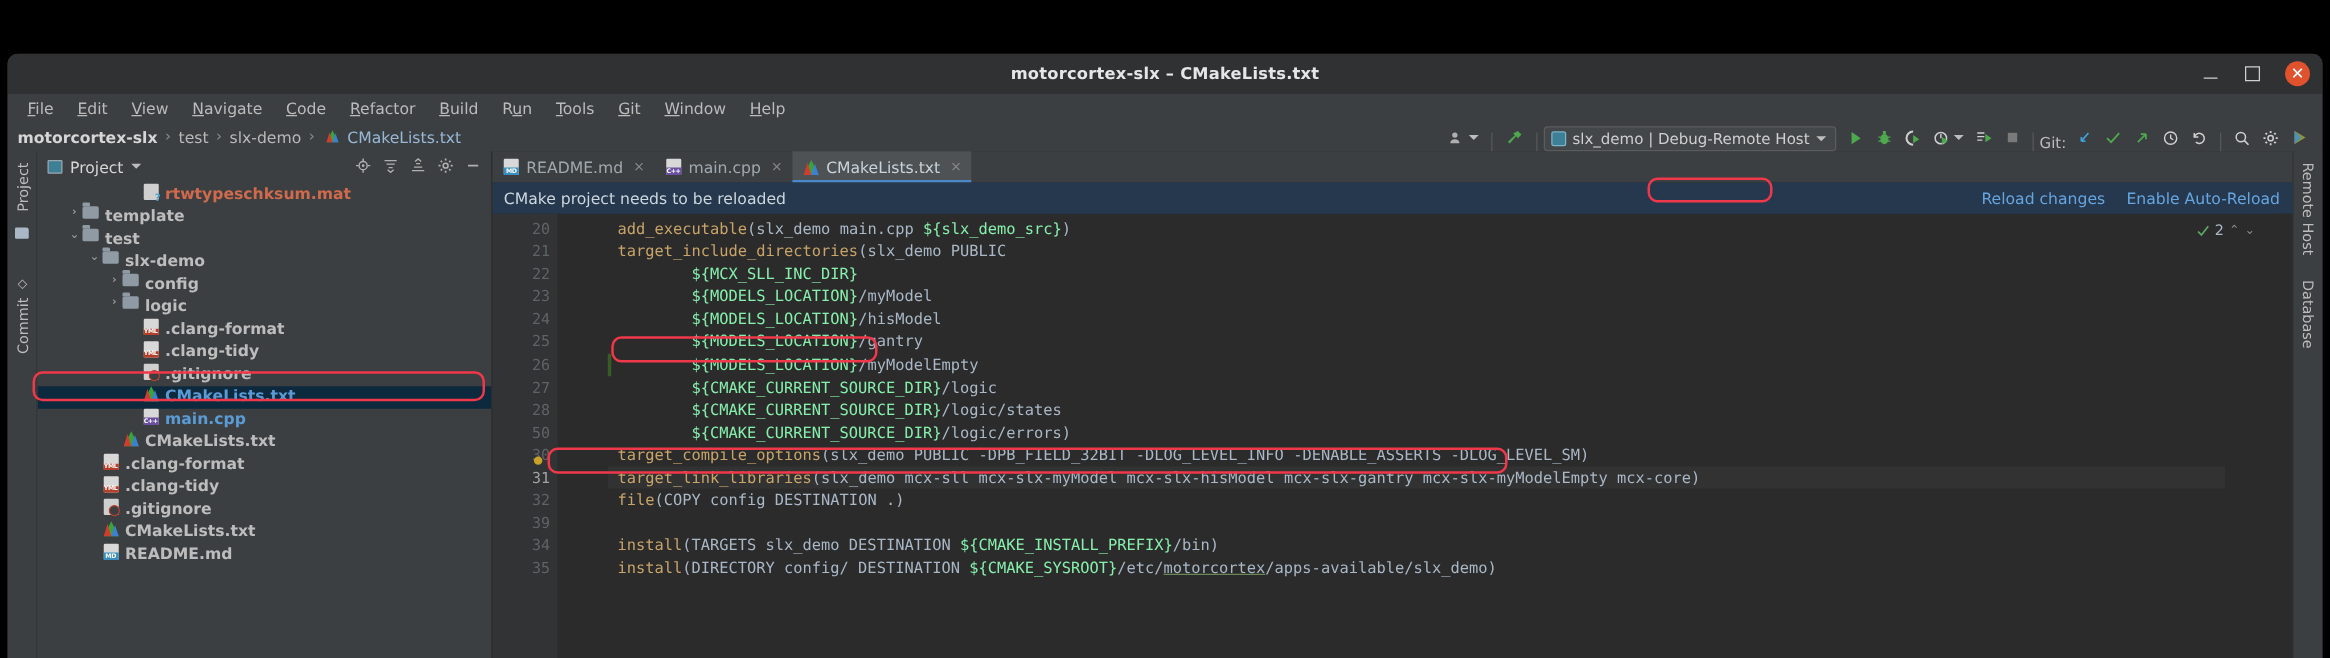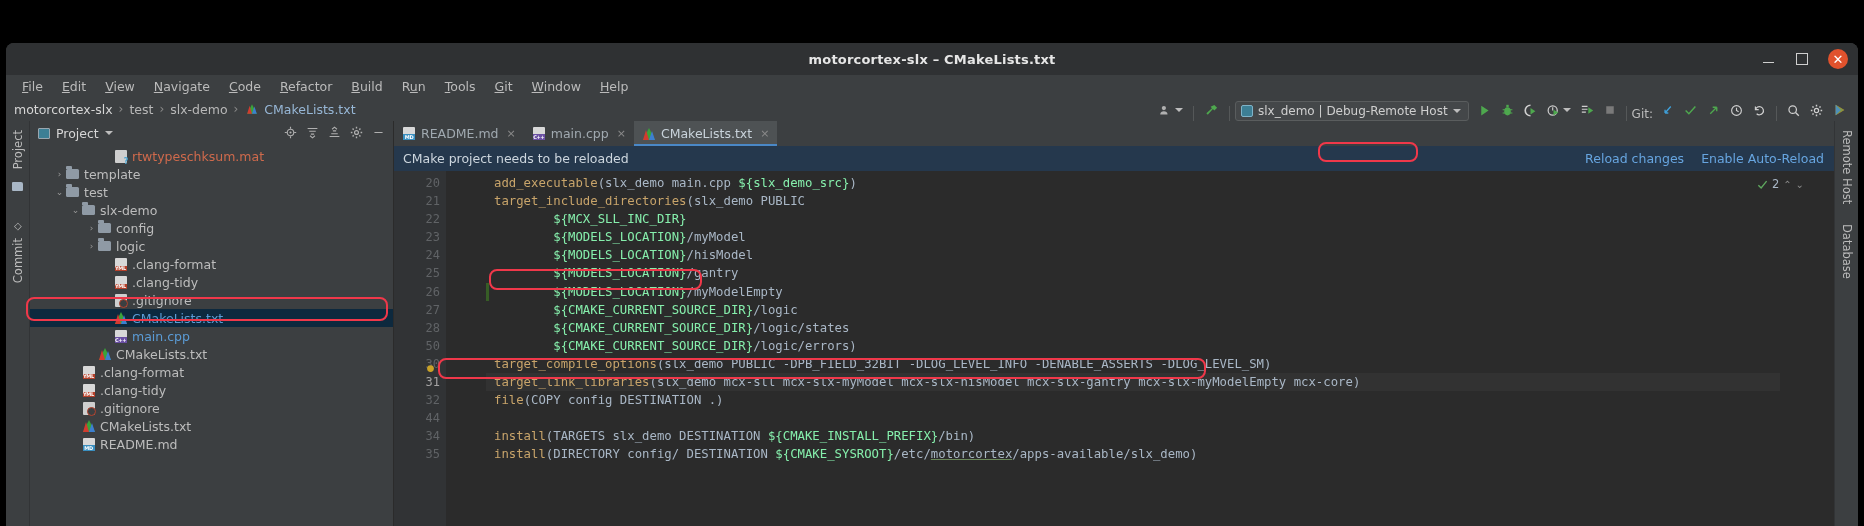--- a/index.html
+++ b/index.html
@@ -47,21 +47,21 @@
   }
   .menu-item u { text-decoration: underline; }
 
   
   .navbar {
     height: 24px; display: flex; align-items: center; gap: 0px;
     padding-left: 8px; flex: none; background: #3c3f41;
     position: relative;
   }
   .crumb { color: #b8b8b8; font-size: 12.5px; white-space: nowrap; }
-  .crumb.bold { font-weight: normal; color: #d6d6d6; }
+  .crumb.bold { font-weight: bold; color: #d6d6d6; }
   .crumb.link { color: #97b7d6; }
   .crumb-sep { color: #8a8a8a; font-size: 12px; margin: 0 6px; }
 
   .navbar-right {
     position: absolute; right: 6px; top: 0; height: 24px;
     display: flex; align-items: flex-end; gap: 0px;
   }
   .tb-btn { display: flex; align-items: center; justify-content: center;
             height: 22px; padding: 0 5px; }
   .tb-sep { width: 1px; height: 15px; background: #555859; margin: 0 5px; }
@@ -98,22 +98,22 @@
   .panel-header {
     height: 24px; display: flex; align-items: center; padding: 0 4px 0 8px;
     gap: 6px; flex: none;
   }
   .panel-header .ptitle { color: #d6d6d6; font-size: 12.5px; }
   .panel-header .pheader-icons { margin-left: auto; display: flex; align-items: center; gap: 9px; padding-right: 4px; }
   .blue-sq { width: 12px; height: 11px; border: 1.6px solid #9aa7b0; background: #3d7f95; border-radius: 1px; }
 
   .tree { flex: 1; overflow: hidden; padding-top: 2px; position: relative; }
   .trow {
-    height: 18px; display: flex; align-items: center; font-size: 12.5px;
-    color: #bdbdbd; white-space: nowrap; position: relative;
+    height: 18px; display: flex; align-items: flex-start; font-size: 12.5px;
+    color: #bdbdbd; white-space: nowrap; position: relative; font-weight: bold;
   }
   .trow .arrow { width: 11px; color: #9a9a9a; font-size: 9px; text-align: center; flex: none; }
   .trow .ficon { width: 15px; flex: none; display:flex; align-items:center; justify-content:center; }
   .trow.selected { background: #0d293e; }
   .folder-ico { width: 13px; height: 10px; background: #8f9aa5; border-radius: 1.5px; position: relative; }
   .folder-ico::before { content:""; position:absolute; top:-3px; left:0; width:6px; height:3px; background:#8f9aa5; border-radius:1px 1px 0 0;}
   .txt-orange { color: #cf6a4c; }
   .txt-blue { color: #5b9bd5; }
   .txt-grey { color: #bdbdbd; }
 
@@ -577,21 +577,21 @@
             <div class="gline">25</div>
             <div class="gline">26</div>
             <div class="gline">27</div>
             <div class="gline">28</div>
             <div class="gline">50</div>
             <div class="gline">30<span class="mark"><svg width="9" height="9" viewBox="0 0 16 16">
                   <circle cx="8" cy="8" r="6" fill="#c9a227"></circle>
                 </svg></span></div>
             <div class="gline cur">31</div>
             <div class="gline">32</div>
-            <div class="gline">44</div>
+            <div class="gline">39</div>
             <div class="gline">34</div>
             <div class="gline">35</div>
           </div>
         <div class="code" id="code">
             <div class="cline"><span class="fn">add_executable</span><span class="id">(</span><span class="id">slx_demo</span> <span class="id">main.cpp</span> <span class="var">${slx_demo_src}</span><span class="id">)</span></div>
             <div class="cline"><span class="fn">target_include_directories</span><span class="id">(</span><span class="id">slx_demo</span> <span class="id">PUBLIC</span></div>
             <div class="cline">        <span class="var">${MCX_SLL_INC_DIR}</span></div>
             <div class="cline">        <span class="var">${MODELS_LOCATION}</span><span class="id">/myModel</span></div>
             <div class="cline">        <span class="var">${MODELS_LOCATION}</span><span class="id">/hisModel</span></div>
             <div class="cline">        <span class="var">${MODELS_LOCATION}</span><span class="id">/gantry</span></div>

